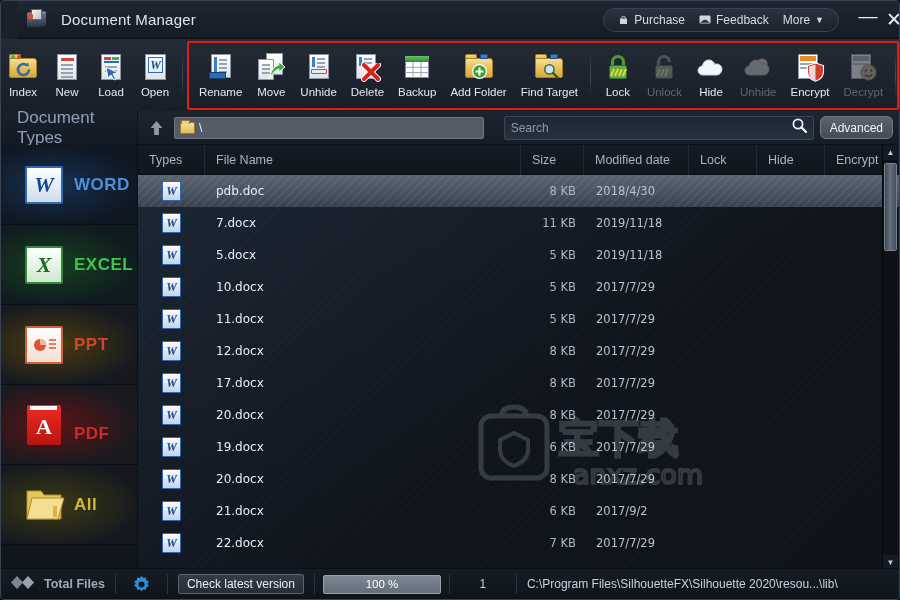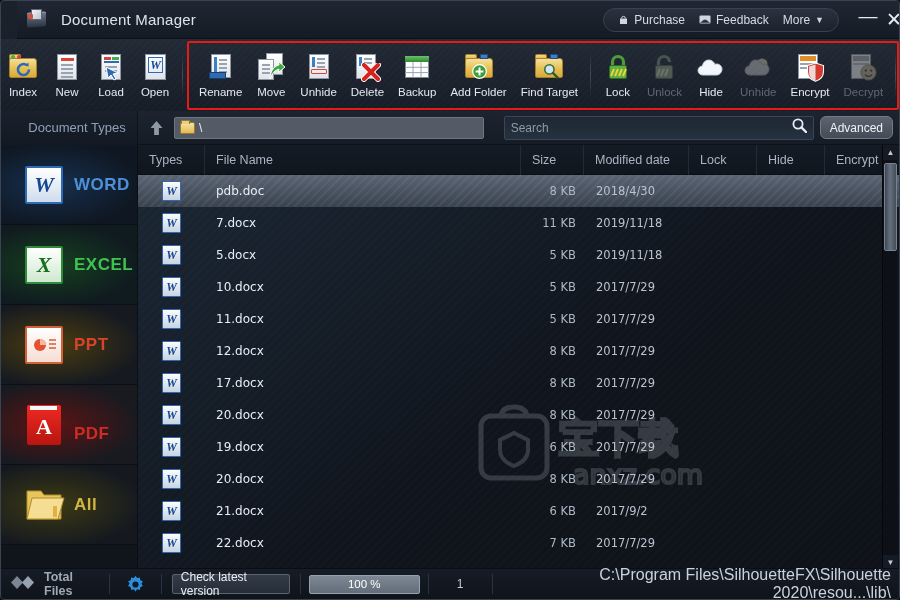--- a/index.html
+++ b/index.html
@@ -114,21 +114,21 @@
   }
 
   
   #pathrow {
     position:absolute; left:0; top:110px; width:900px; height:34px;
     background: linear-gradient(180deg,#1d2430,#161c25);
     border-bottom:1px solid #0d1118;
     display:flex; align-items:center;
   }
   #sidebar-head {
-    width:137px; height:34px; color:#8ea0b8; font-size:13px;
+    width:137px; height:34px; color:#8ea0b8; font-size:17px;
     display:flex; align-items:center; justify-content:center;
     background: linear-gradient(180deg,#1a212c,#131922);
     border-right:1px solid #0d1118;
     padding-left:16px;
   }
   #up-btn { width:36px; height:34px; display:flex; align-items:center; justify-content:center; cursor:default;}
   #path-input {
     flex:0 0 310px; height:22px; background:#545b66;
     border:1px solid #6d7682; border-radius:2px;
     display:flex; align-items:center; padding:0 5px; gap:4px;
@@ -282,21 +282,21 @@
     color:#e9eef4; font-size:12px; cursor:default;
   }
   #progress {
     width:118px; height:19px; margin:0 8px;
     background: linear-gradient(180deg,#7e8894,#636d7a);
     border:1px solid #98a1ad; border-radius:2px;
     display:flex; align-items:center; justify-content:center;
     color:#ffffff; font-size:11.5px;
   }
   #count-cell { width:66px; justify-content:center; }
-  #path-cell { color:#c9d2dd; font-size:16px;text-align:right; }
+  #path-cell { color:#c9d2dd; font-size:12px;text-align:right; }
 </style>
 </head>
 <body>
 
 <div id="app">
 
   <div id="titlebar">
     <div id="app-icon">
       <div class="folder"></div>
         <div class="pg"></div>

